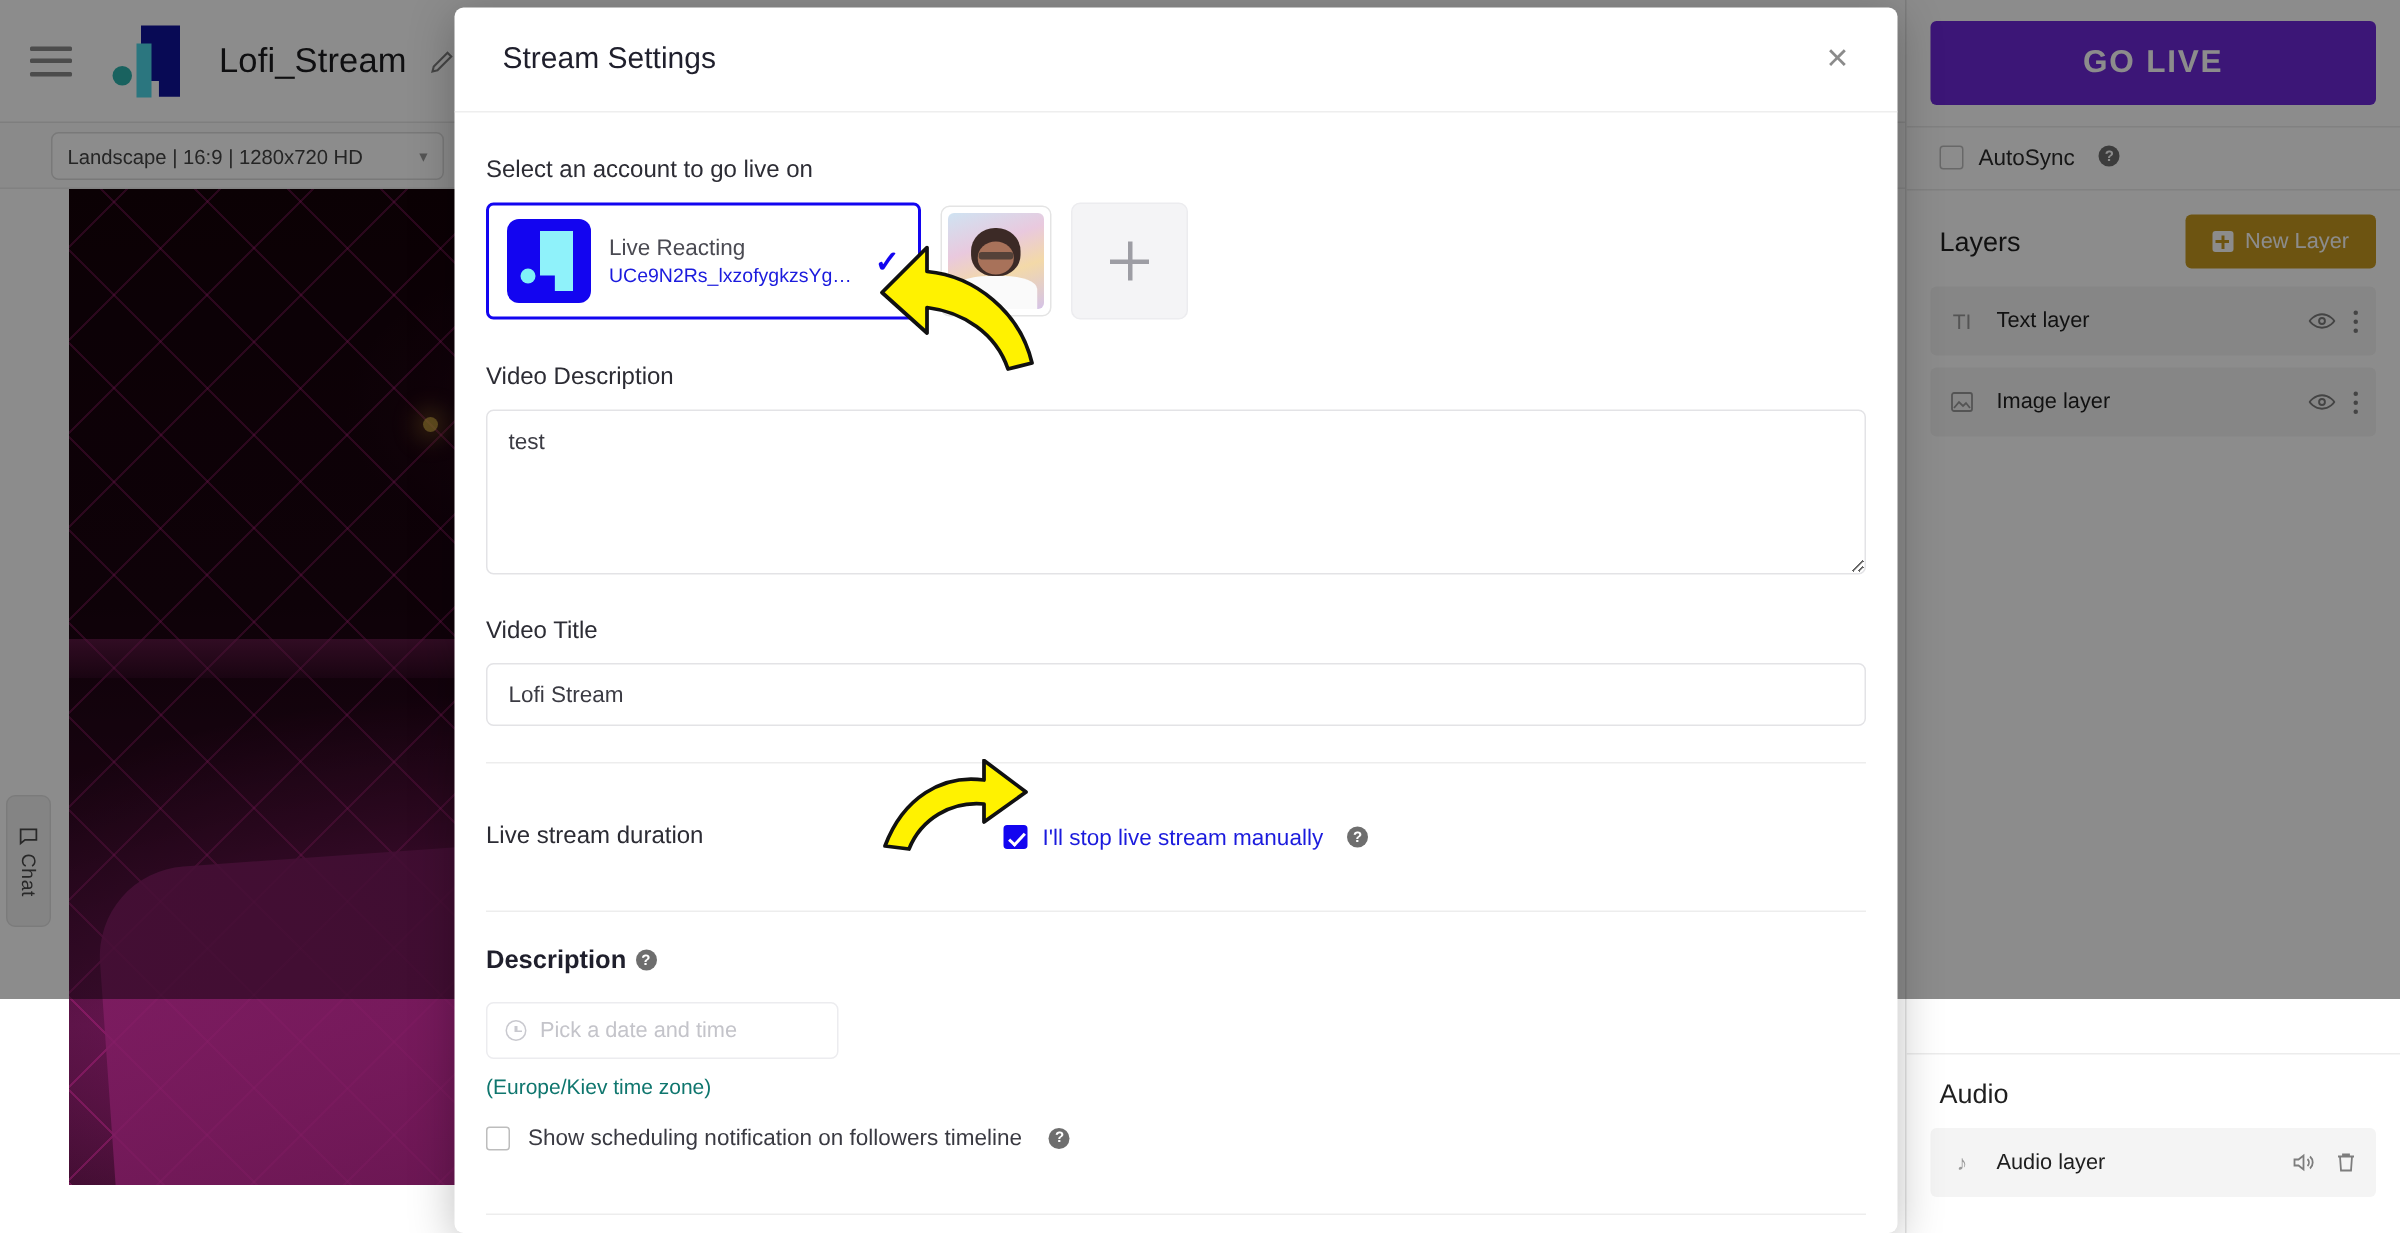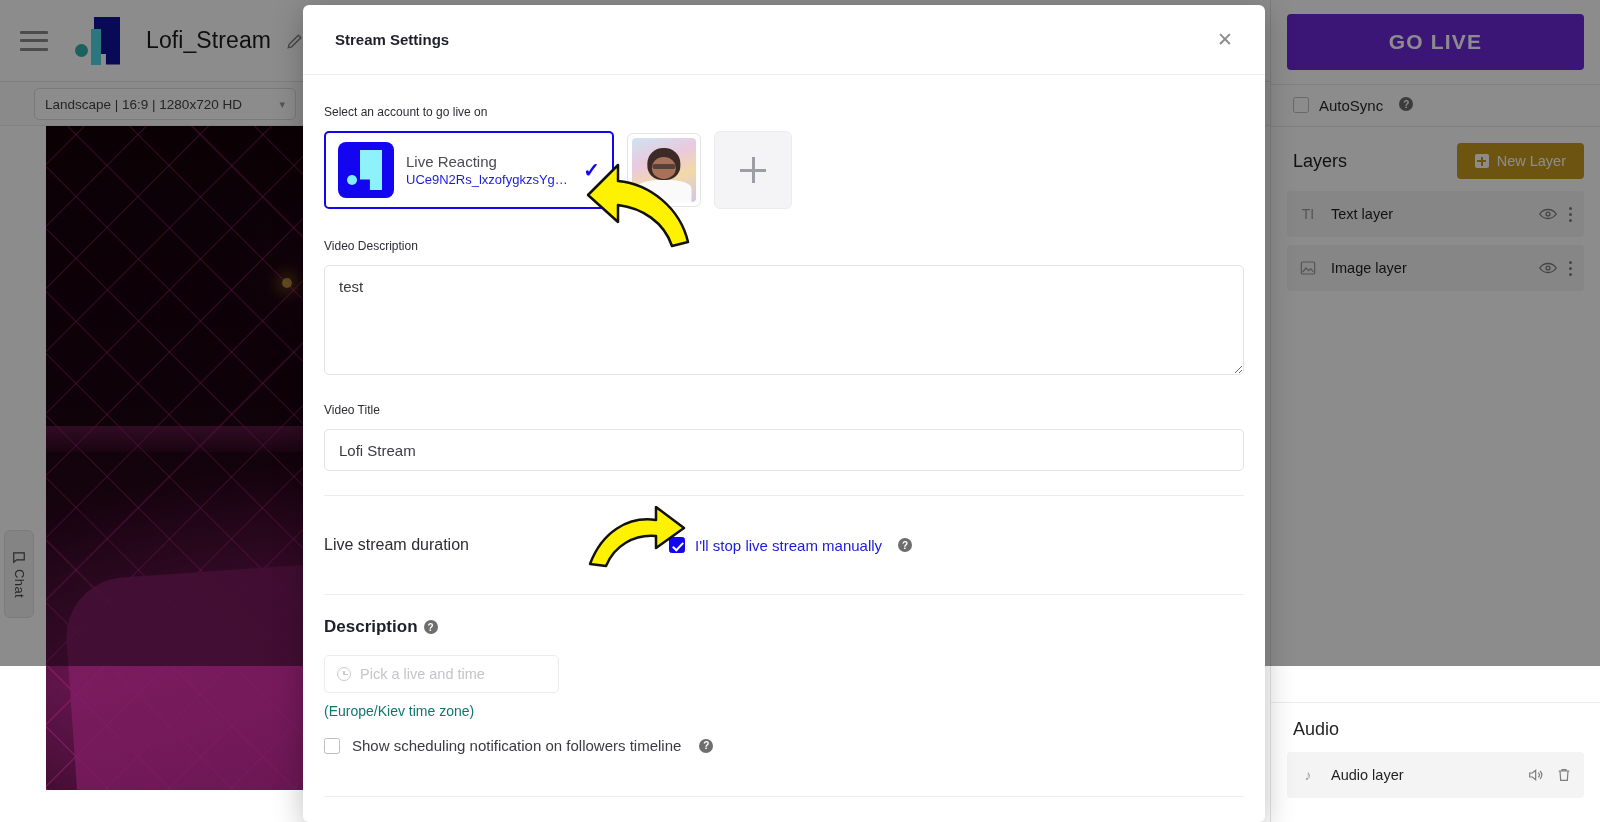--- a/index.html
+++ b/index.html
@@ -148,25 +148,25 @@
   
   .modal {
     position: absolute; left: 303px; top: 5px; width: 962px; height: 817px;
     background: #fff; border-radius: 6px; overflow: hidden;
     box-shadow: 0 6px 30px rgba(0,0,0,.25);
   }
   .modal-head {
     height: 70px; border-bottom: 1px solid #eeeeee;
     display: flex; align-items: center; padding: 0 32px;
   }
-  .modal-title { font-size: 15px; font-weight: bold; color: #1f1f2c; }
+  .modal-title { font-size: 20px; font-weight: normal; color: #1f1f2c; }
   .modal-close { margin-left: auto; font-size: 19px; color: #8b8b8b; cursor: pointer; line-height: 1; }
 
   .modal-body { padding: 30px 21px 0 21px; height: 747px; overflow: hidden; }
-  .field-label { font-size: 12px; color: #2c2c34; margin-bottom: 12px; }
+  .field-label { font-size: 16px; color: #2c2c34; margin-bottom: 12px; }
 
   .accounts-row { display: flex; align-items: center; gap: 13px; margin-bottom: 30px; }
   .account-card {
     width: 290px; height: 78px; border: 2px solid #1305f0; border-radius: 5px;
     display: flex; align-items: center; padding: 0 12px; gap: 12px; background: #fff; cursor: pointer;
   }
   .acct-avatar {
     width: 56px; height: 56px; border-radius: 8px; background: #1305f0; flex: none; position: relative;
   }
   .acct-avatar .d { position: absolute; left: 9px; bottom: 13px; width: 10px; height: 10px;
@@ -427,21 +427,21 @@
 
       <div class="hr"></div>
 
       <div class="sched-title">
         <span>Description</span>
         <span class="help-dot">?</span>
       </div>
 
       <div class="date-input">
         <span class="clock-ico"></span>
-        <span class="date-ph">Pick a live and time</span>
+        <span class="date-ph">Pick a date and time</span>
       </div>
 
       <div class="tz-note">(Europe/Kiev time zone)</div>
 
       <div class="notif-row">
         <span class="cb"></span>
         <span class="lbl">Show scheduling notification on followers timeline</span>
         <span class="help-dot">?</span>
       </div>
 

